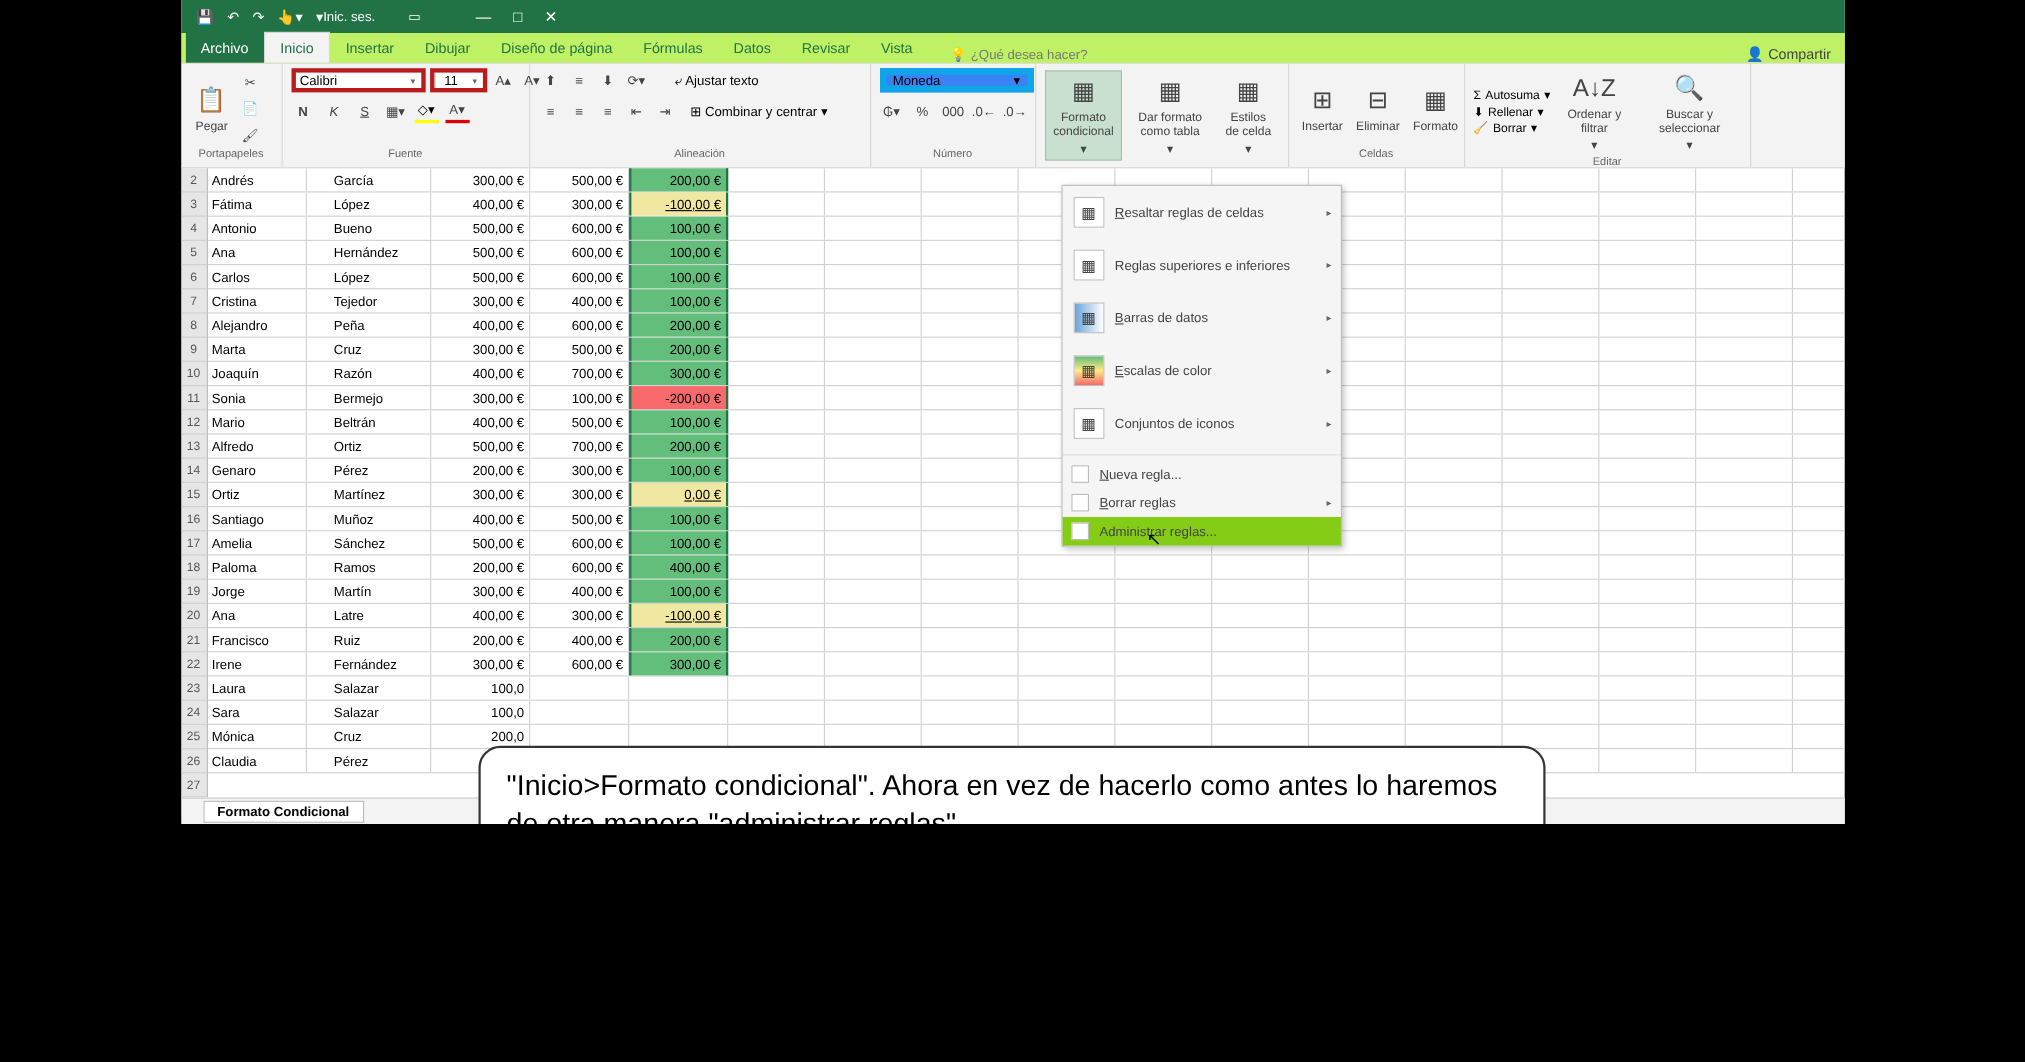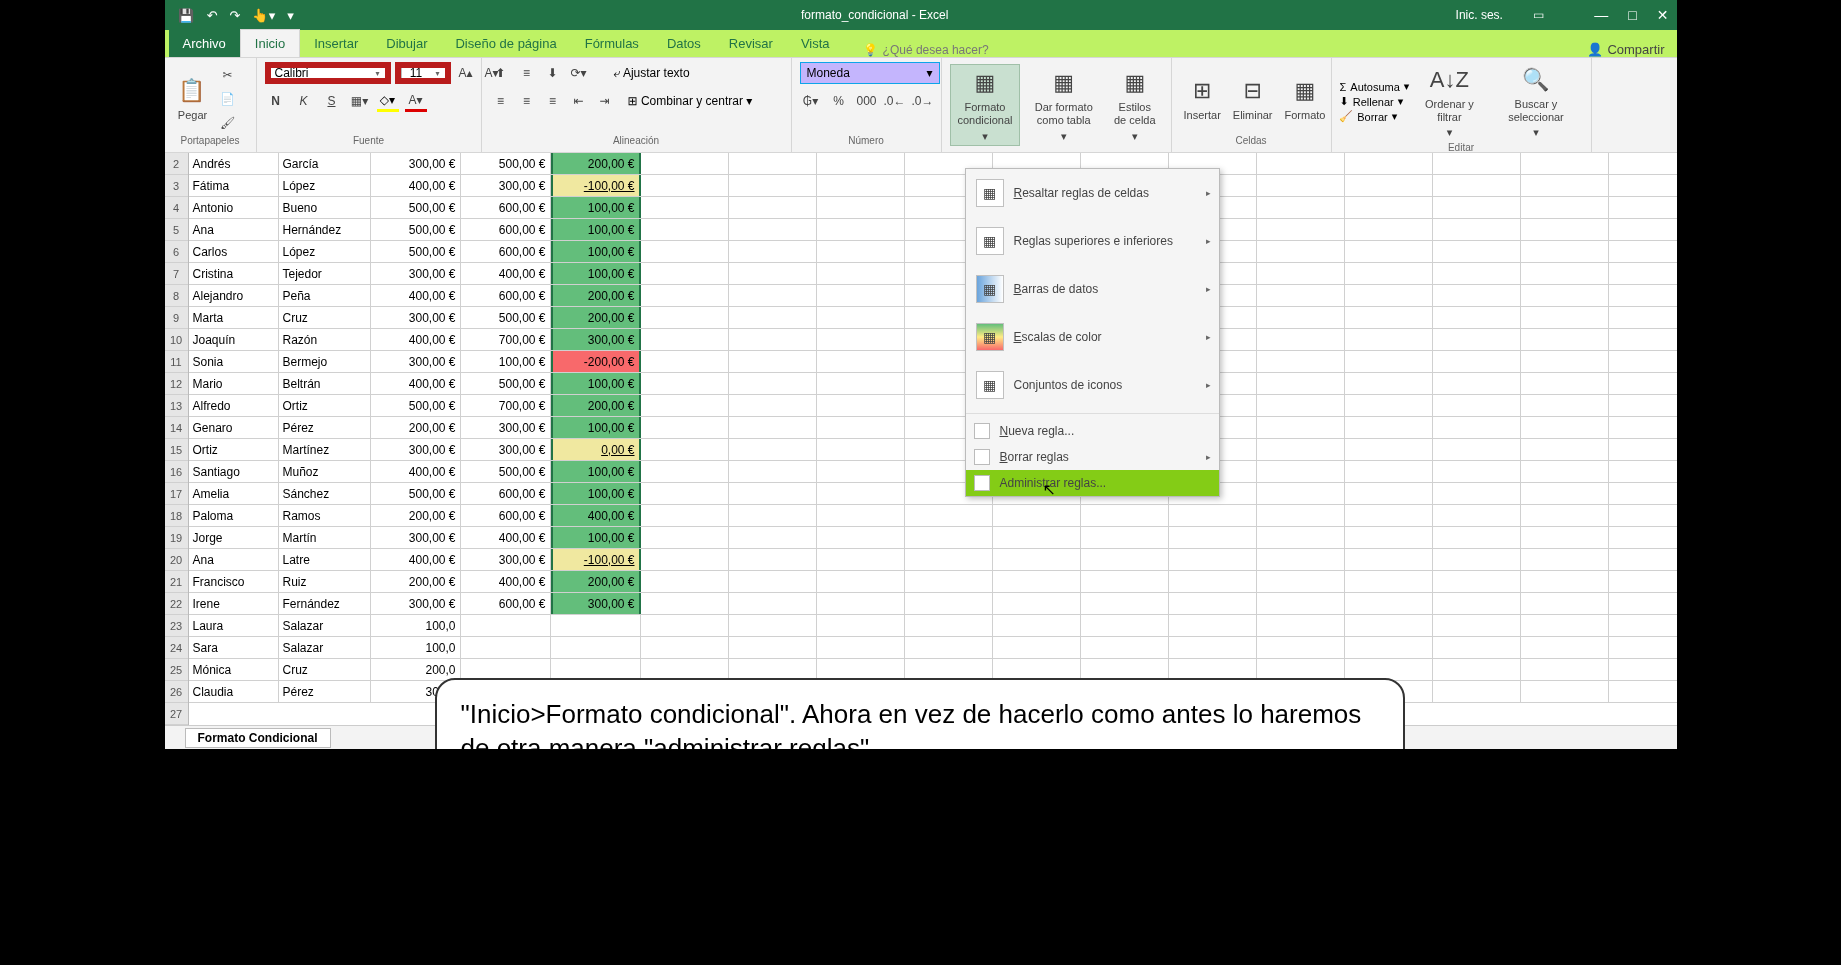--- a/index.html
+++ b/index.html
@@ -20,33 +20,33 @@
 .share { margin-left: auto; margin-right: 12px; font-size: 13px; color: #444; display: flex; align-items: center; gap: 4px; }
 .ribbon { height: 95px; background: #f3f3f3; border-bottom: 1px solid #d6d6d6; display: flex; }
 .group { border-right: 1px solid #d6d6d6; padding: 4px 8px; display: flex; flex-direction: column; justify-content: space-between; position: relative; }
 .group-label { font-size: 10px; color: #666; text-align: center; padding-bottom: 2px; }
 .group-body { display: flex; gap: 4px; align-items: center; flex: 1; }
 .big-btn { display: flex; flex-direction: column; align-items: center; gap: 2px; font-size: 11px; color: #444; padding: 2px 4px; cursor: pointer; text-align: center; line-height: 1.2; }
 .big-btn .icon { width: 32px; height: 32px; display: flex; align-items: center; justify-content: center; font-size: 22px; }
 .big-btn.active-dd { background: #c9e0d0; border: 1px solid #a0c0a8; }
 .small-col { display: flex; flex-direction: column; gap: 2px; }
 .small-btn { width: 22px; height: 22px; display: flex; align-items: center; justify-content: center; font-size: 12px; color: #444; cursor: pointer; }
-.font-box { display: flex; border: 6px solid #b91c1c; background: #fff; height: 22px; }
+.font-box { display: flex; border: 4px solid #b91c1c; background: #fff; height: 22px; }
 .font-name { width: 100px; padding: 0 4px; font-size: 12px; display: flex; align-items: center; }
 .font-size { width: 30px; border-left: 1px solid #bbb; text-align: center; font-size: 12px; display: flex; align-items: center; justify-content: center; }
 .dd-arrow { width: 14px; display: flex; align-items: center; justify-content: center; font-size: 8px; color: #666; }
-.num-box { width: 140px; height: 22px; border: 1px solid #0ea5e9; background: #c4b5fd; display: flex; align-items: center; padding: 0 6px; font-size: 12px; }
+.num-box { width: 140px; height: 22px; border: 6px solid #0ea5e9; background: #3b82f6; display: flex; align-items: center; padding: 0 6px; font-size: 12px; }
 .grid-area { display: flex; position: relative; }
 .row-headers { width: 24px; background: #e6e6e6; border-right: 1px solid #bbb; }
 .row-hdr { height: 22px; border-bottom: 1px solid #d0d0d0; font-size: 11px; color: #555; display: flex; align-items: center; justify-content: center; }
 .cells { flex: 1; }
 .row { display: flex; height: 22px; border-bottom: 1px solid #d0d0d0; }
 .cell { border-right: 1px solid #d0d0d0; padding: 0 4px; font-size: 12px; display: flex; align-items: center; overflow: hidden; white-space: nowrap; }
 .col-A { width: 90px; }
-.col-B { width: 92px; }
+.col-B { width: 92px; margin-left: 21px; }
 .col-C { width: 90px; justify-content: flex-end; }
 .col-D { width: 90px; justify-content: flex-end; }
 .col-E { width: 90px; justify-content: flex-end; }
 .col-rest { width: 88px; }
 .header-row { font-weight: bold; }
 .sel-col { background: #63be7b; border-left: 2px solid #217346; border-right: 2px solid #217346; }
 .tot-neutral { background: #f0e8a0 !important; text-decoration: underline; }
 .tot-red { background: #f8696b !important; }
 .dropdown { position: absolute; left: 800px; top: 168px; width: 255px; background: #f5f5f5; border: 1px solid #bbb; box-shadow: 2px 2px 6px rgba(0,0,0,0.25); z-index: 50; }
 .dd-item { height: 48px; display: flex; align-items: center; padding: 0 10px; font-size: 12px; color: #444; cursor: pointer; gap: 10px; position: relative; }
@@ -71,21 +71,20 @@
 <div class="app">
 
   <div class="title-bar">
     <div class="qat">
       <span>💾</span>
       <span>↶</span>
       <span>↷</span>
       <span>👆▾</span>
       <span>▾</span>
     </div>
-    <div class="title-center">formato_condicional - Excel</div>
     <div class="title-right">
       <span>Inic. ses.</span>
       <span>▭</span>
       <div class="win-btns">
         <span>—</span>
         <span>□</span>
         <span>✕</span>
       </div>
     </div>
   </div>

